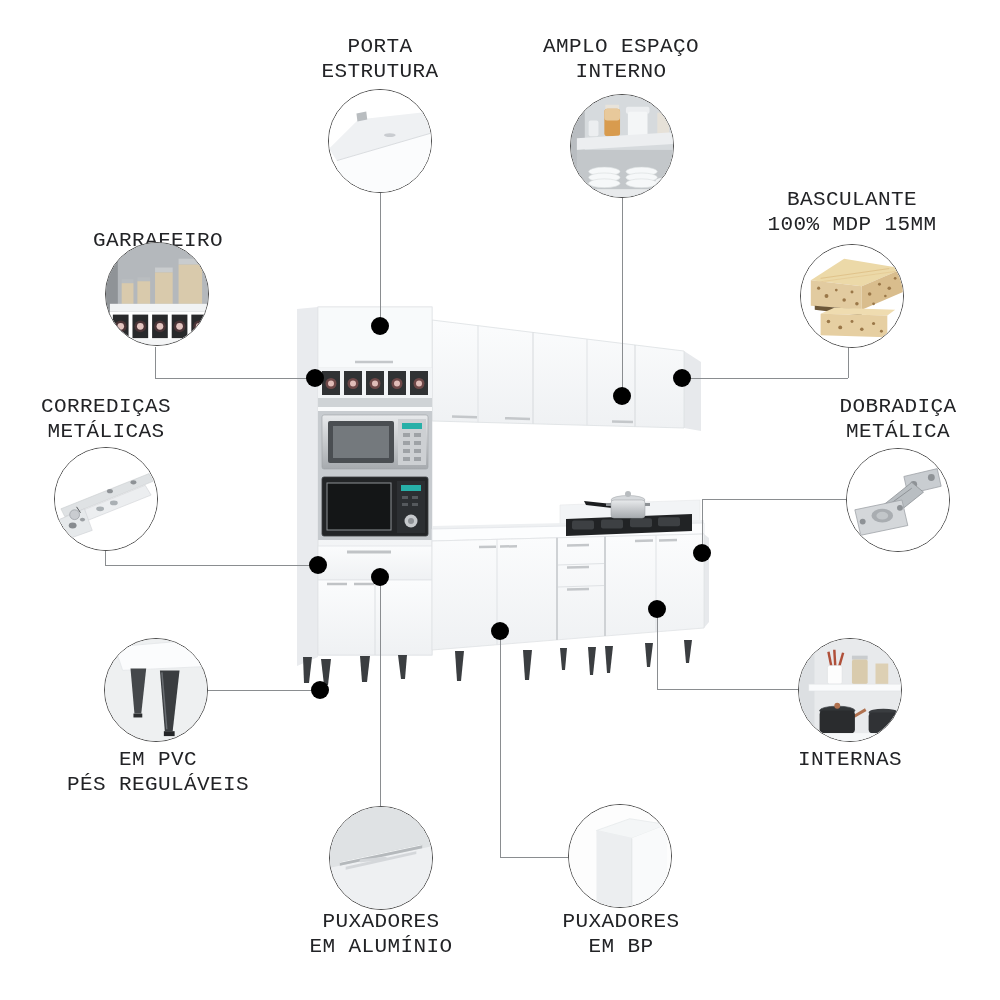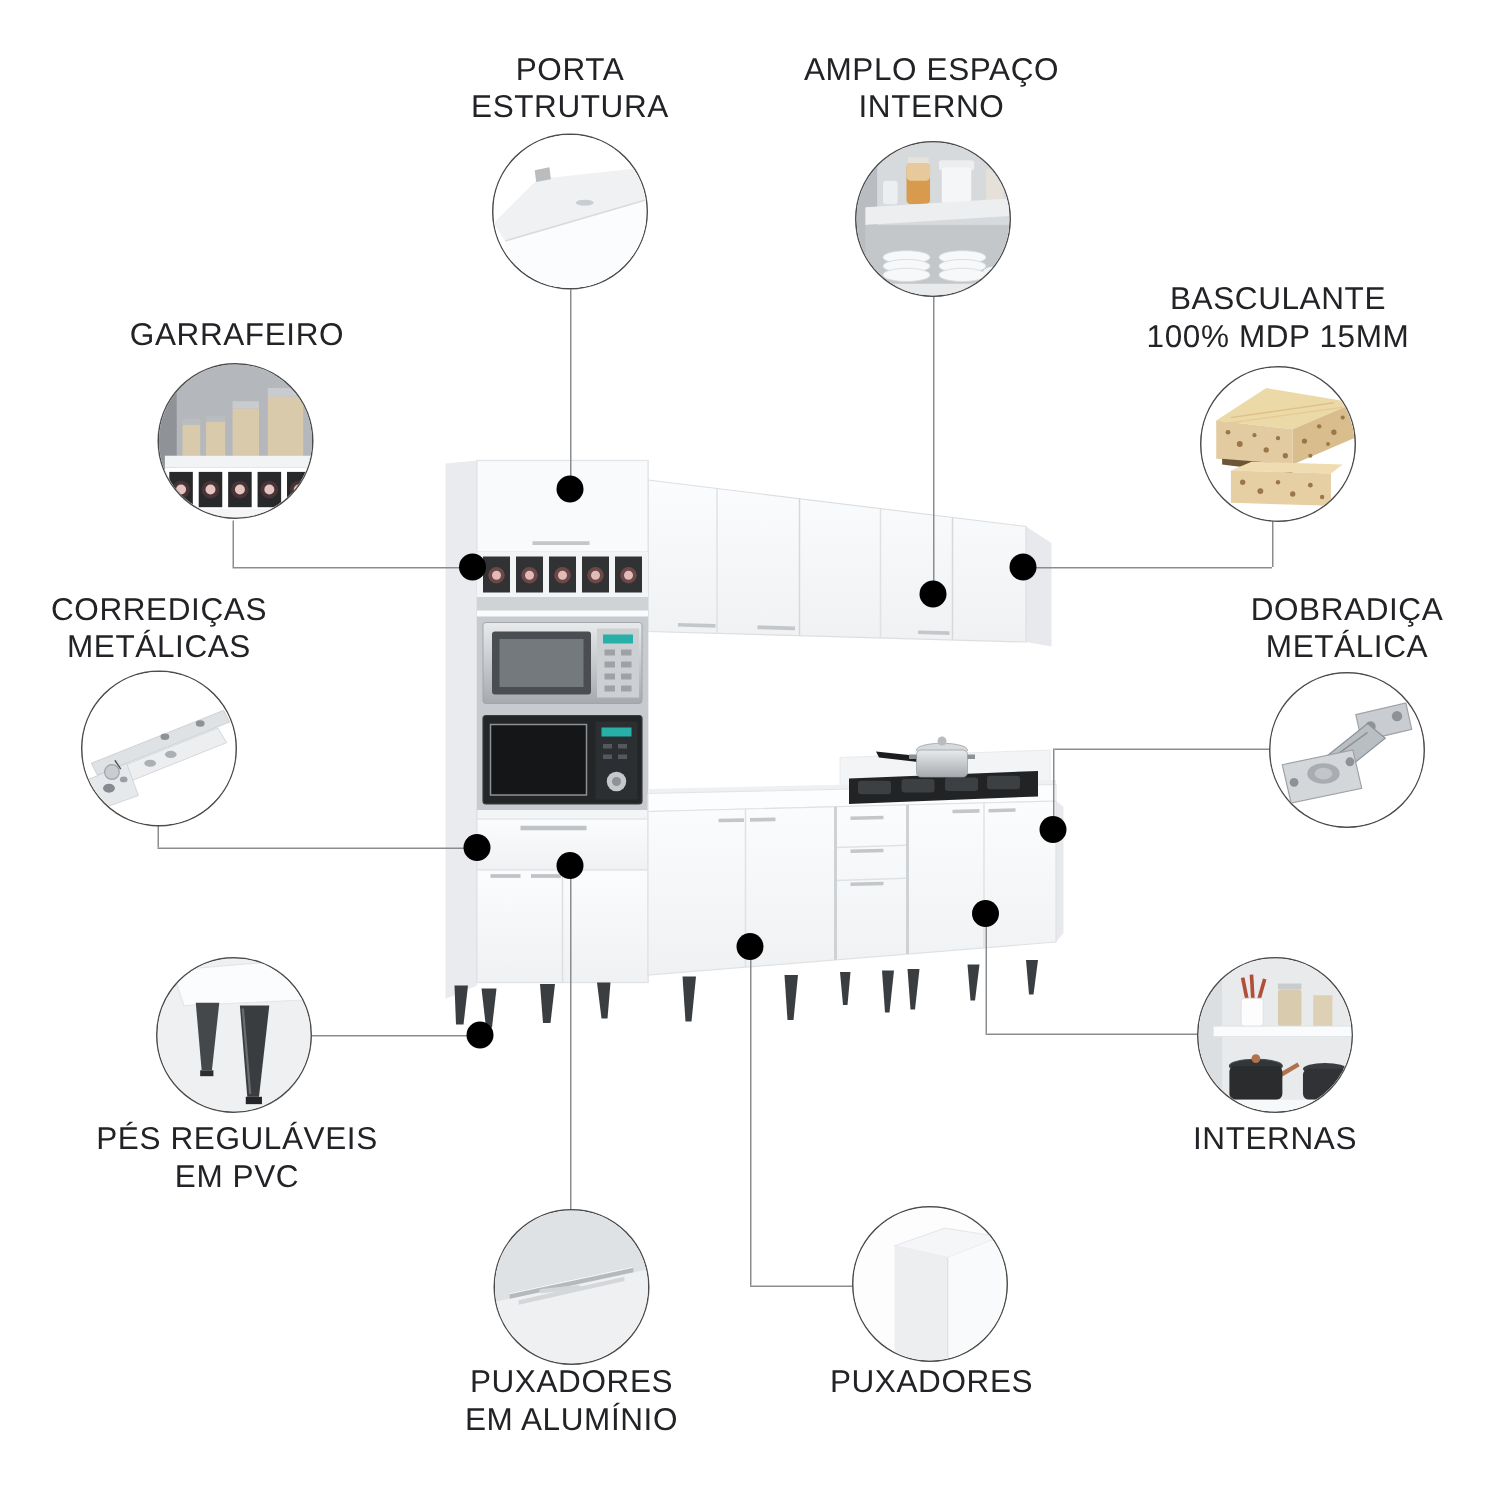--- a/index.html
+++ b/index.html
@@ -1,17 +1,17 @@
 <!DOCTYPE html>
 <html><head>
 <meta charset="utf-8">
 <style>
   html,body{margin:0;padding:0;background:#ffffff;}
   .canvas{position:relative;width:1000px;height:1000px;background:#ffffff;overflow:hidden;
-          font-family:Liberation Sans, sans-serif;}
+          font-family:Liberation Mono, monospace;}
   .label{position:absolute;width:220px;text-align:center;color:#222326;
          font-size:21px;line-height:25px;letter-spacing:.4px;font-weight:400;}
   .circle{position:absolute;width:104px;height:104px;border-radius:50%;
           border:1px solid #4c4c4c;overflow:hidden;background:#fff;box-sizing:border-box;}
   .circle svg{display:block;width:102px;height:102px;}
   .seg{position:absolute;background:#8a8d90;}
   .dot{position:absolute;width:18px;height:18px;border-radius:50%;background:#000;}
   .furniture{position:absolute;left:280px;top:295px;}
 </style>
 </head>
@@ -235,21 +235,21 @@
         <ellipse cx="72" cy="78" rx="16" ry="4.5" fill="#f6f8f9" stroke="#d8dbdd" stroke-width=".6"></ellipse>
         <ellipse cx="72" cy="84" rx="16" ry="4.5" fill="#f6f8f9" stroke="#d8dbdd" stroke-width=".6"></ellipse>
         <ellipse cx="72" cy="90" rx="16" ry="4.5" fill="#f6f8f9" stroke="#d8dbdd" stroke-width=".6"></ellipse>
         <ellipse cx="96" cy="88" rx="10" ry="4" fill="#f1f3f4"></ellipse>
         <rect x="0" y="96" width="104" height="8" fill="#e8eaec"></rect>
       </svg>
     </div>
   </div>
 
   <div>
-    <div class="label" style="left:48px;top:211px">
+    <div class="label" style="left:48px;top:228px">
       <div>GARRAFEIRO</div>
     </div>
     <div class="circle" style="left:105px;top:242px">
       <svg viewBox="0 0 104 104">
         <rect width="104" height="104" fill="#a7abaf"></rect>
         <rect x="12" width="92" height="62" fill="#b4b8bc"></rect>
         <polygon points="0,0 12,8 12,104 0,104" fill="#8f9397"></polygon>
         <rect x="16" y="37" width="12" height="4" fill="#b9bdc0"></rect>
           <rect x="16" y="41" width="12" height="21" fill="#d9caac"></rect>
         <rect x="32" y="35" width="13" height="4" fill="#b9bdc0"></rect>
@@ -373,22 +373,22 @@
         <rect width="104" height="104" fill="#eef0f1"></rect>
         <polygon points="10,8 104,0 104,28 18,32" fill="#fbfcfd" stroke="#e3e6e8" stroke-width=".8"></polygon>
         <polygon points="26,30 42,30 37,76 30,76" fill="#45484b"></polygon>
         <rect x="29" y="76" width="9" height="4" fill="#2b2d2f"></rect>
         <polygon points="56,32 76,32 69,94 61,94" fill="#3a3d40"></polygon>
         <line x1="58" y1="34" x2="63" y2="92" stroke="#6a6e72" stroke-width="1.5"></line>
         <rect x="60" y="94" width="11" height="5" fill="#232527"></rect>
       </svg>
     </div>
     <div class="label" style="left:48px;top:747px">
+      <div>EM PVC</div>
       <div>PÉS REGULÁVEIS</div>
-      <div>EM PVC</div>
     </div>
   </div>
 
   <div>
     <div class="circle" style="left:798px;top:638px">
       <svg viewBox="0 0 104 104">
         <rect width="104" height="104" fill="#f0f2f3"></rect>
         <rect x="16" width="88" height="104" fill="#e8eaec"></rect>
         <polygon points="0,0 16,10 16,104 0,104" fill="#dcdfe2"></polygon>
         <line x1="33" y1="28" x2="30" y2="13" stroke="#b0503a" stroke-width="2.5"></line>
@@ -435,16 +435,17 @@
       <svg viewBox="0 0 104 104">
         <rect width="104" height="104" fill="#fdfdfd"></rect>
         <polygon points="28,26 62,14 100,20 64,34" fill="#f4f6f7" stroke="#e6e9eb" stroke-width=".8"></polygon>
         <polygon points="28,26 64,34 64,104 28,104" fill="#eceef0"></polygon>
         <polygon points="64,34 100,20 100,104 64,104" fill="#f9fafb"></polygon>
         <line x1="64" y1="34" x2="64" y2="104" stroke="#dfe2e4" stroke-width="1"></line>
       </svg>
     </div>
     <div class="label" style="left:511px;top:909px">
       <div>PUXADORES</div>
+      <div>EM BP</div>
     </div>
   </div>
 
 </div>
 
 </body></html>

